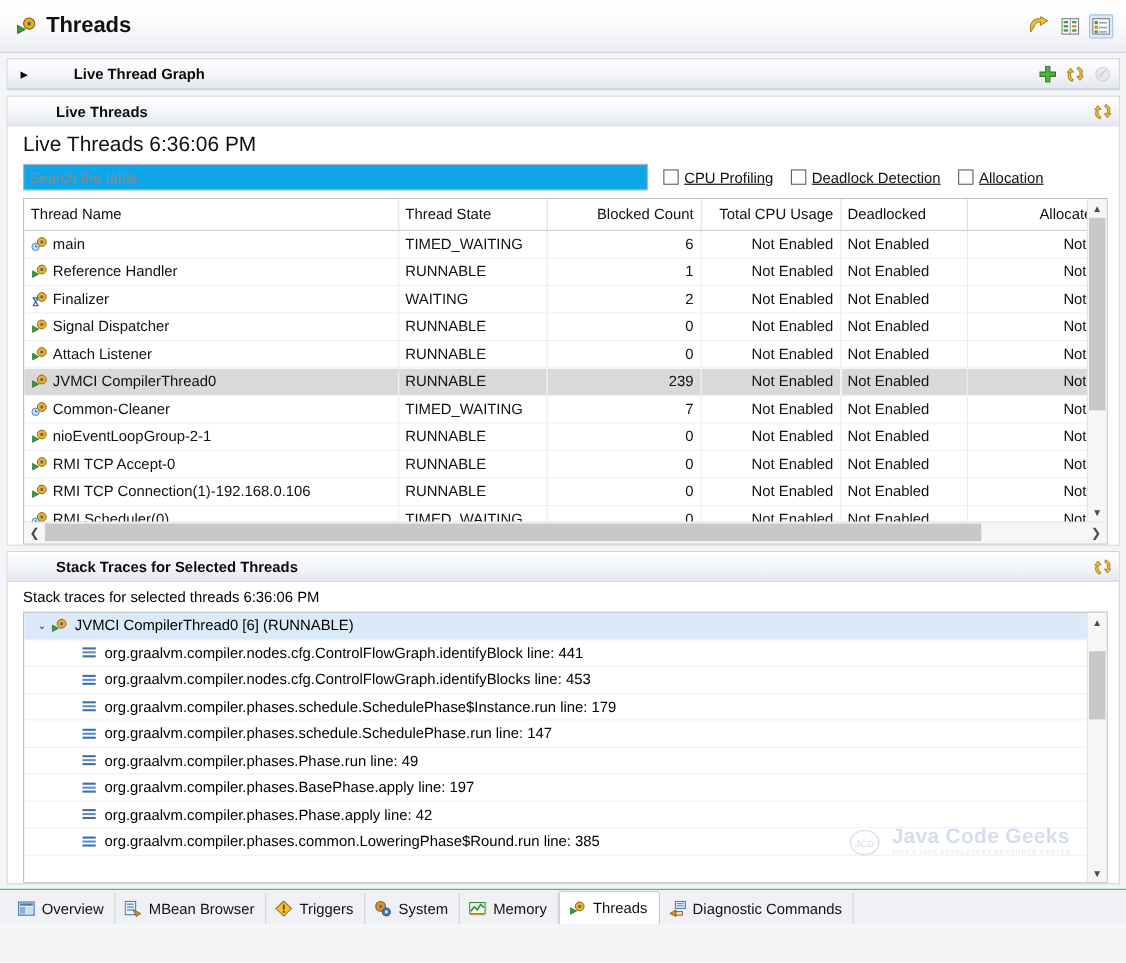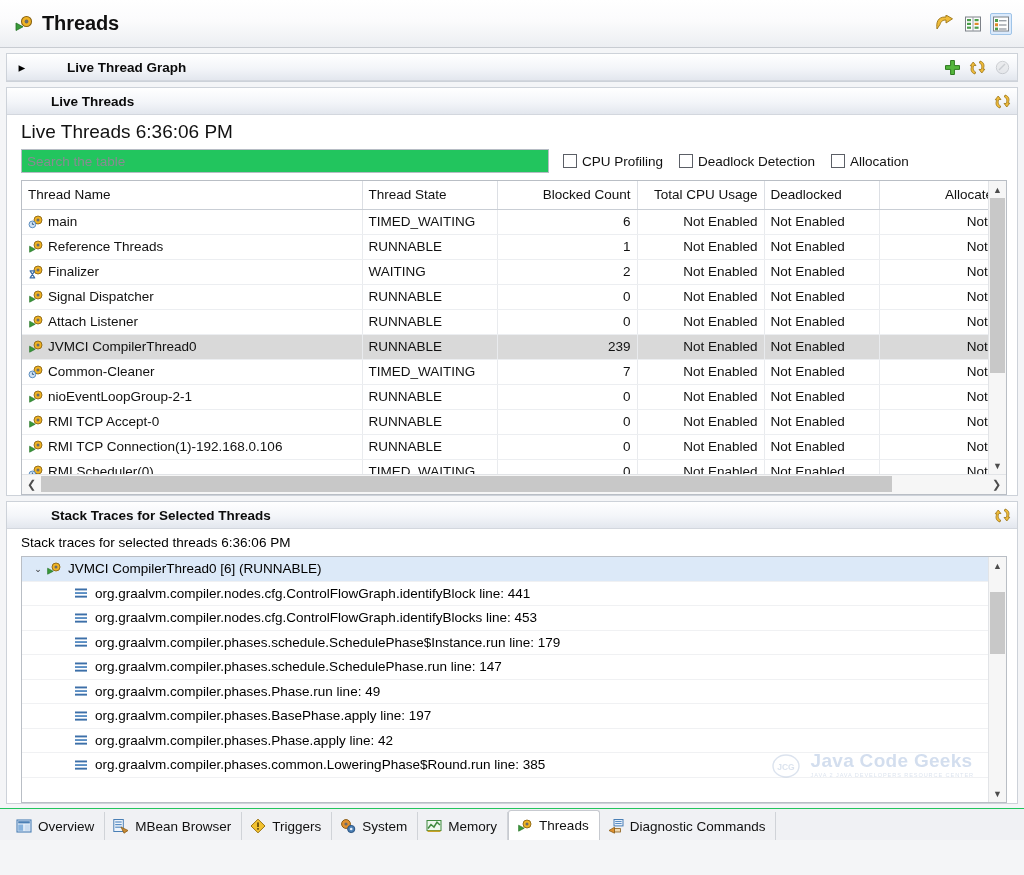--- a/index.html
+++ b/index.html
@@ -95,31 +95,31 @@
     font-size: 19px;
     color: #111;
   }
   .lt-controls {
     display: flex;
     align-items: center;
     padding: 0 10px 7px 14px;
     gap: 0;
   }
   .search-input {
-    width: 528px;
+    width: 568px;
     height: 24px;
     border: 1px solid #b6bcc4;
-    background: #22c55e;
+    background: #0ea5e9;
     padding: 0 5px;
     font-size: 13.5px;
     font-family: "Liberation Sans", sans-serif;
     color: #111;
   }
   .search-input::placeholder { color: #888c92; }
-  .cbx-group { display: flex; align-items: center; margin-left: 14px; gap: 16px; }
+  .cbx-group { display: flex; align-items: center; margin-left: 14px; gap: 16px; text-decoration: underline; }
   .cbx { display: flex; align-items: center; gap: 5px; }
   .cbx .box {
     width: 14px; height: 14px;
     border: 1px solid #5b5f66;
     background: #fff;
     flex: 0 0 14px;
   }
   .cbx .lbl { font-size: 13.5px; color: #111; white-space: nowrap; }
 
   
@@ -439,21 +439,21 @@
                   <tr>
                     <td>
                       <span class="cellflex">
                         <span style="display: inline-flex; align-items: center;">
                           <svg width="16" height="16" viewBox="0 0 20 20">
                             <circle cx="12.5" cy="7.5" r="5" fill="#f0b323" stroke="#8a6412" stroke-width="1.1"></circle>
                             <circle cx="12.5" cy="7.5" r="1.9" fill="#6b6b6b"></circle>
                             <path d="M2 9 L9 12.8 L2 16.5 Z" fill="#3a9a3a" stroke="#227022" stroke-width="0.8"></path>
                           </svg>
                         </span>
-                        <span>Reference Threads</span>
+                        <span>Reference Handler</span>
                       </span>
                     </td>
                     <td>RUNNABLE</td>
                     <td class="num">1</td>
                     <td class="num">Not Enabled</td>
                     <td>Not Enabled</td>
                     <td class="num">Not Ena</td>
                   </tr>
                   <tr>
                     <td>

